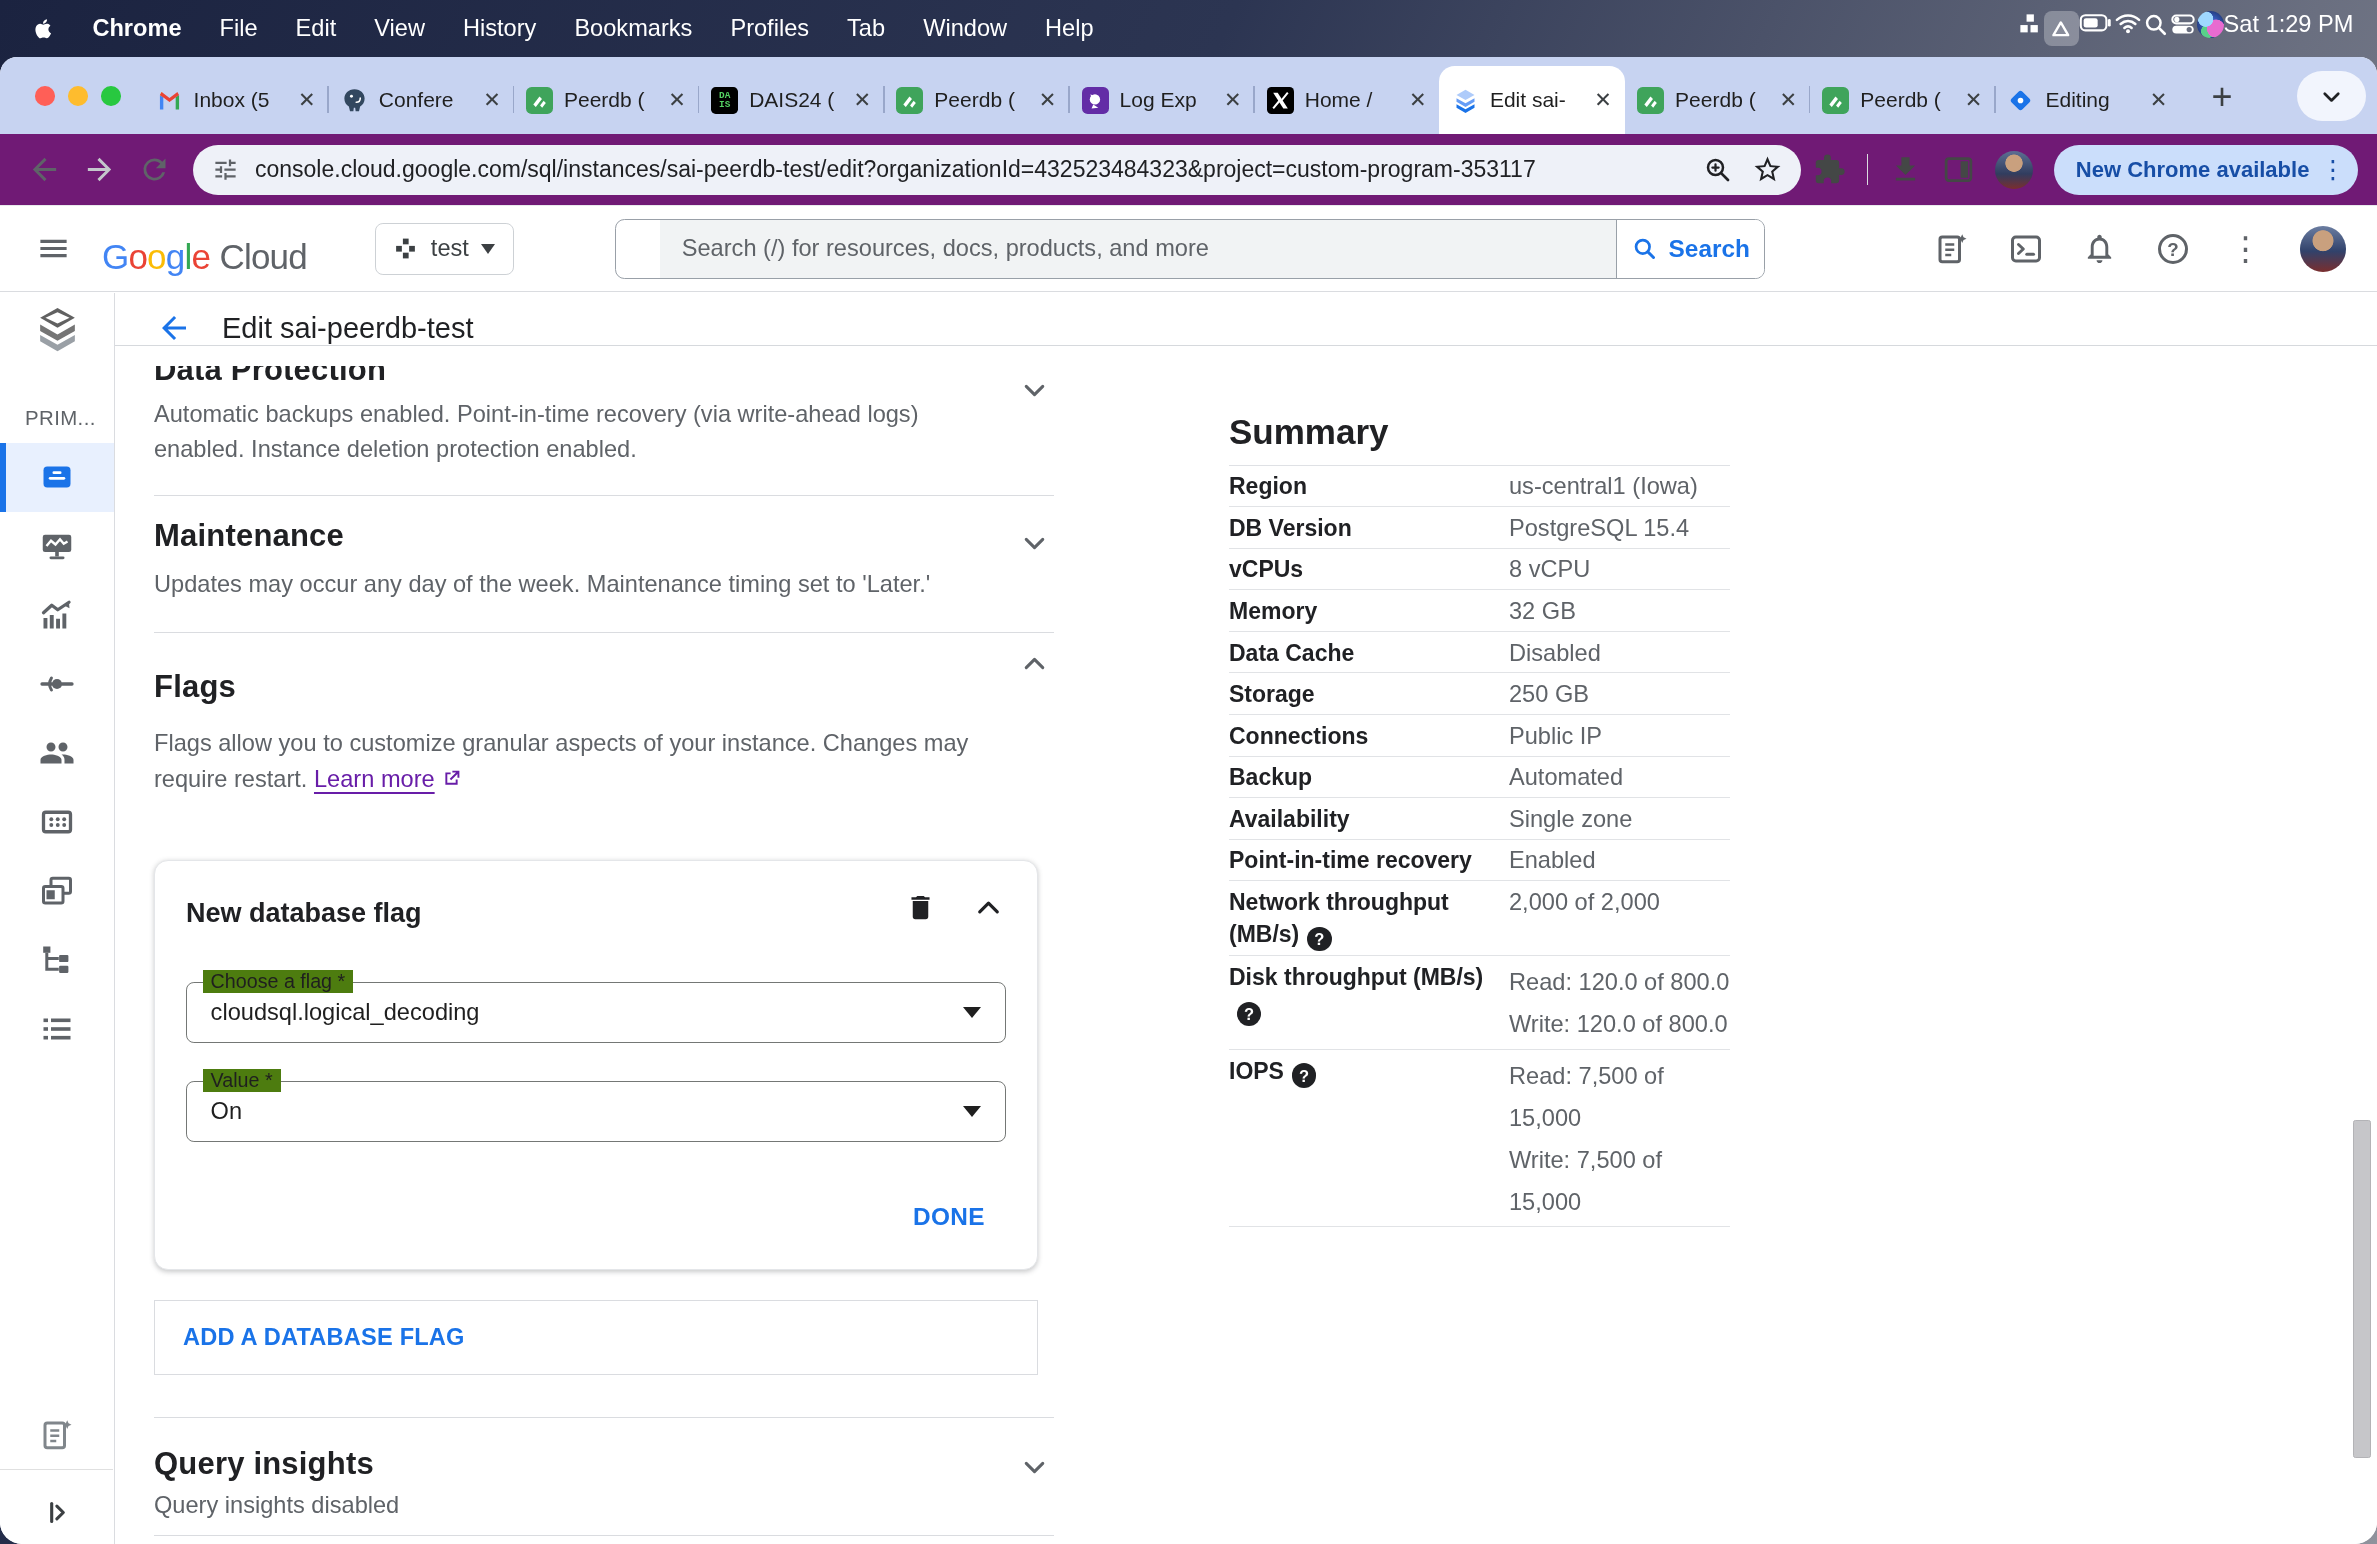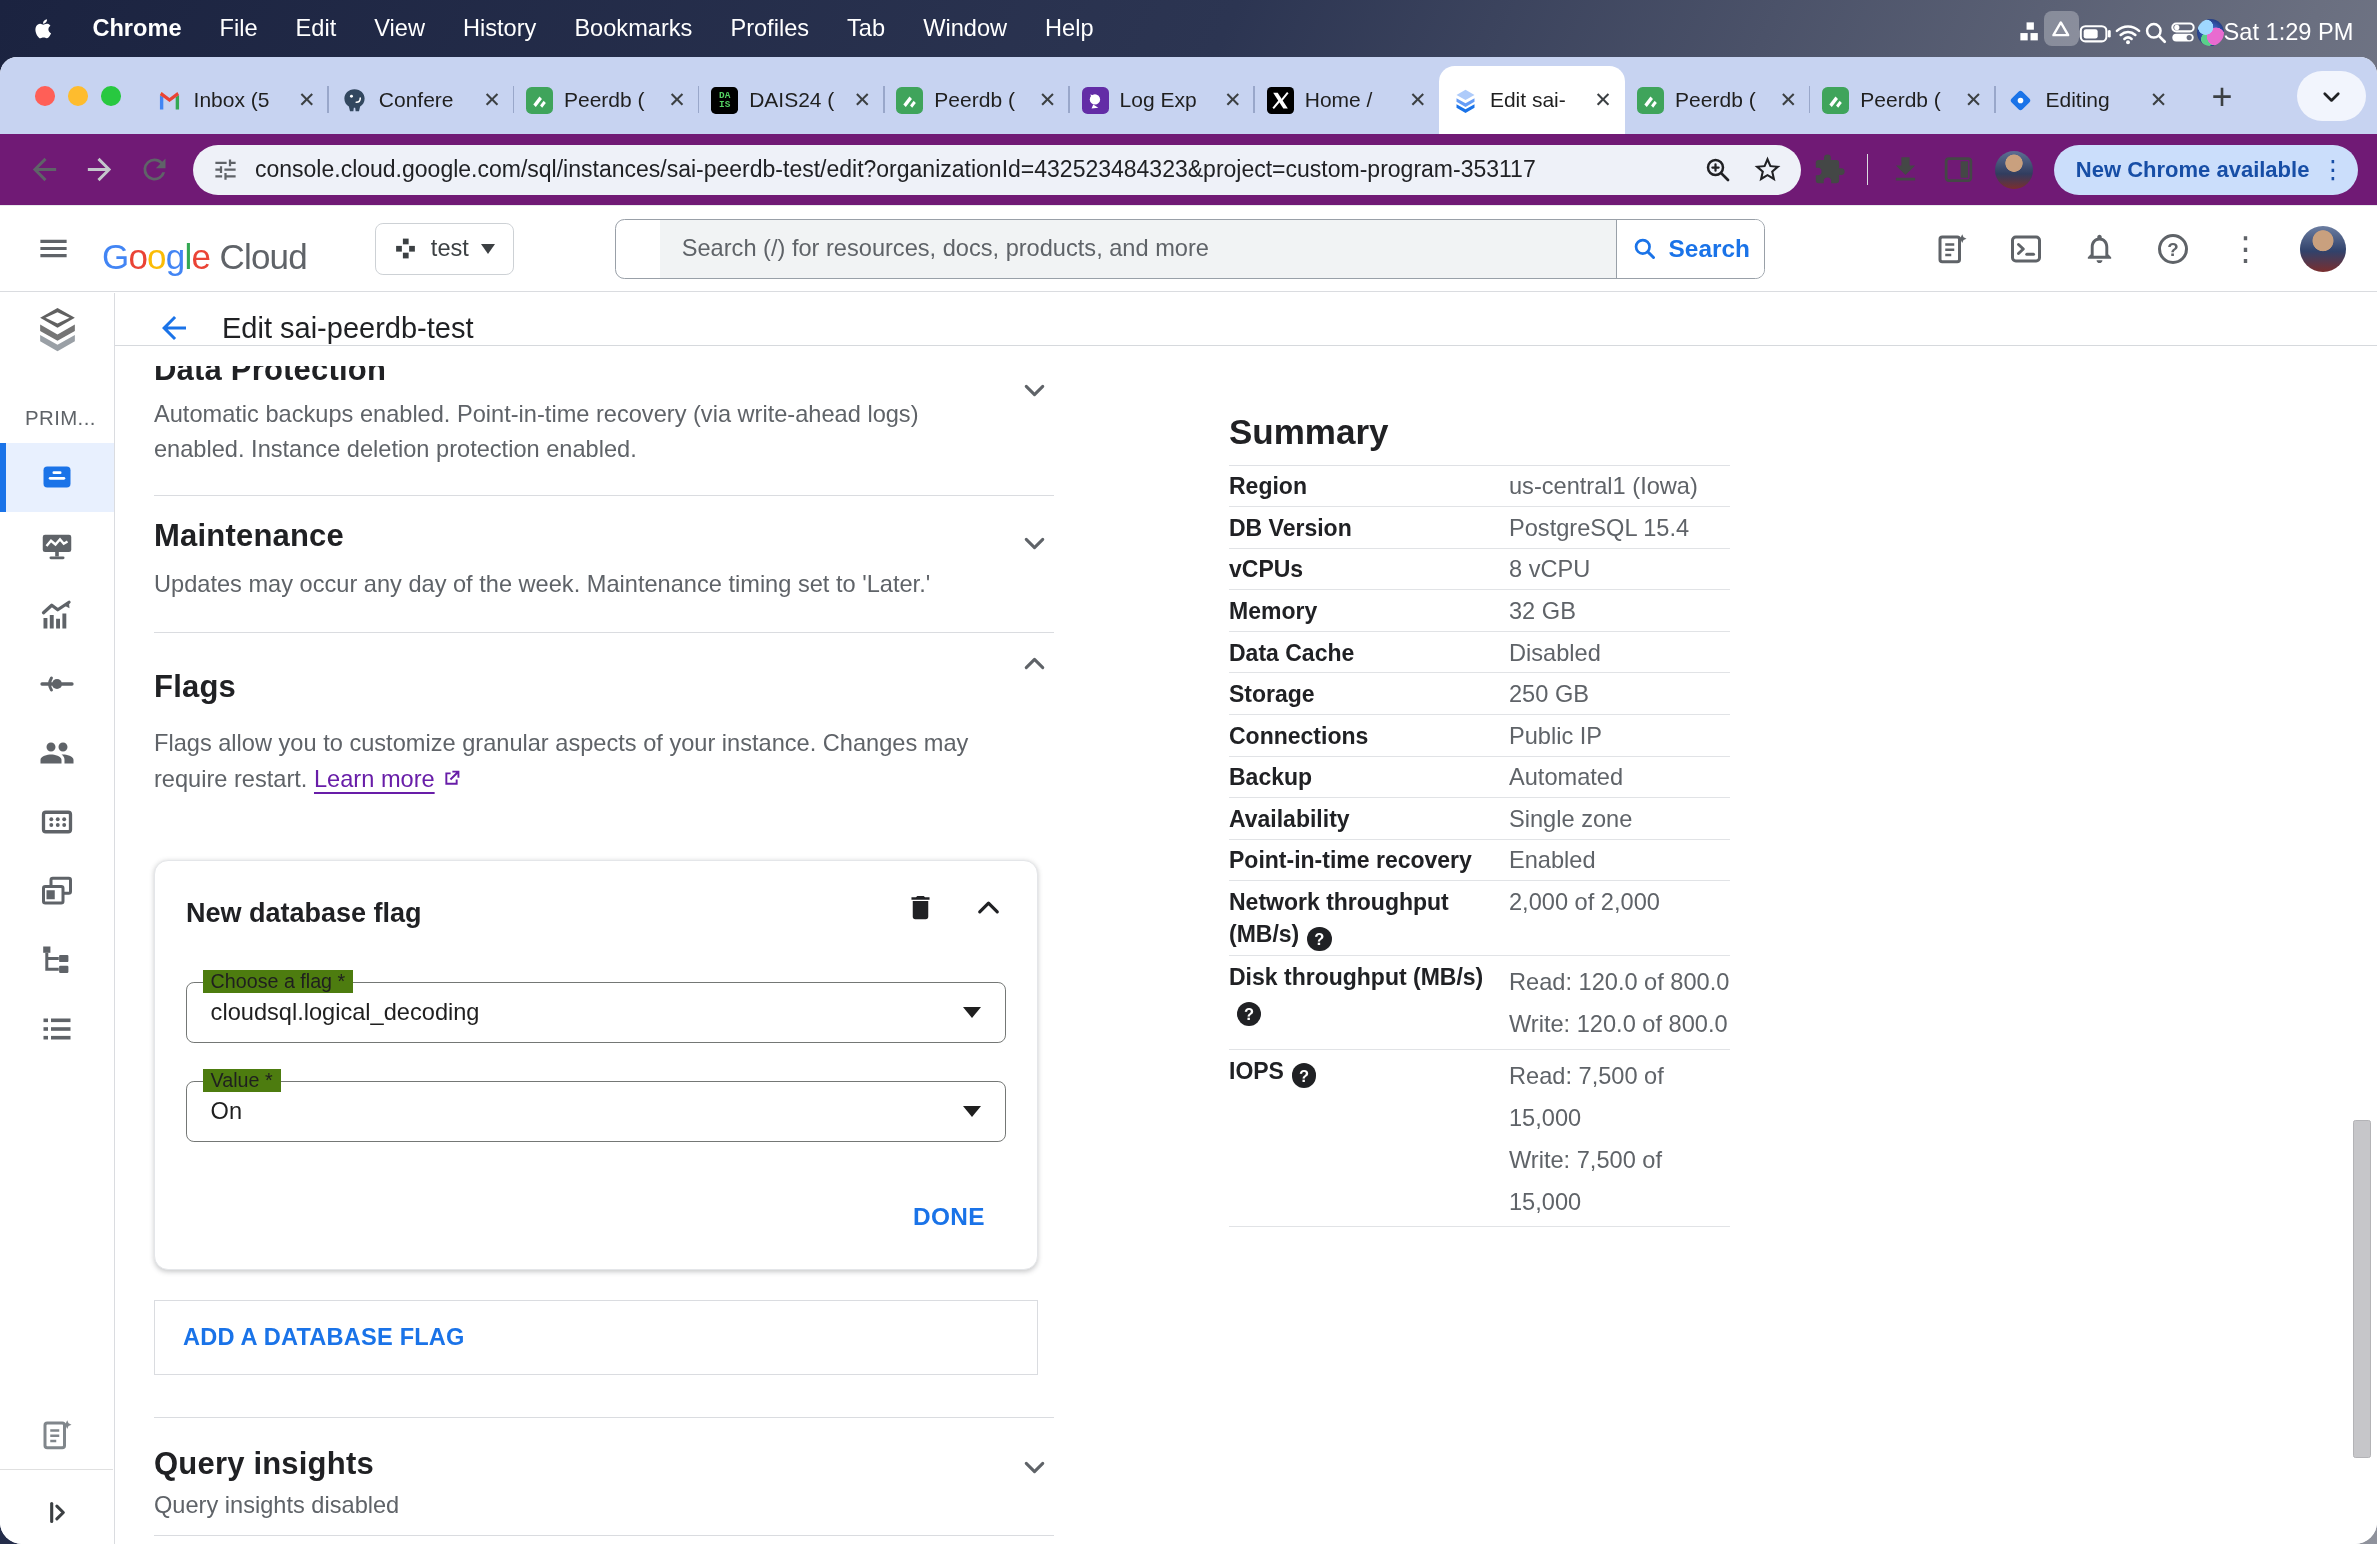--- a/index.html
+++ b/index.html
@@ -9,21 +9,21 @@
     background:linear-gradient(115deg,#1b2340 0%,#2c3552 40%,#6a6f80 75%,#8f929c 100%);
     overflow:hidden; position:relative; color:#202124;
   }
   svg { display:block; }
 
   
   .menubar { position:absolute; top:0; left:0; right:0; height:57px; display:flex; align-items:center; color:#fff; font-size:23.6px; padding:0 23.6px 0 28px; }
   .menubar .mitem { padding:0 19px; }
   .menubar .mitem.bold { font-weight:700; }
   .menubar .apple { padding:0 17.3px 0 3.1px; }
-  .mright { margin-left:auto; display:flex; align-items:flex-end; }
+  .mright { margin-left:auto; display:flex; align-items:flex-start; }
   .clock { font-size:23.6px; white-space:nowrap; }
   .siri-orb { width:27px; height:27px; border-radius:50%;
     background: radial-gradient(circle at 32% 30%, #9fd8ff 0 28%, rgba(0,0,0,0) 30%),
                 radial-gradient(circle at 70% 65%, #e86bd0 0 34%, rgba(0,0,0,0) 36%),
                 radial-gradient(circle at 40% 75%, #59d08a 0 25%, rgba(0,0,0,0) 27%),
                 radial-gradient(circle, #4a7bf7 0%, #1c2f66 90%); }
   .app-sq { width:35px; height:35px; background:rgba(255,255,255,.28); border-radius:7.9px; display:flex; align-items:center; justify-content:center; }
 
   
   .browser { position:absolute; top:57px; left:0; right:0; bottom:0; border-radius:17.3px 17.3px 22px 22px; overflow:hidden; background:#fff; }

